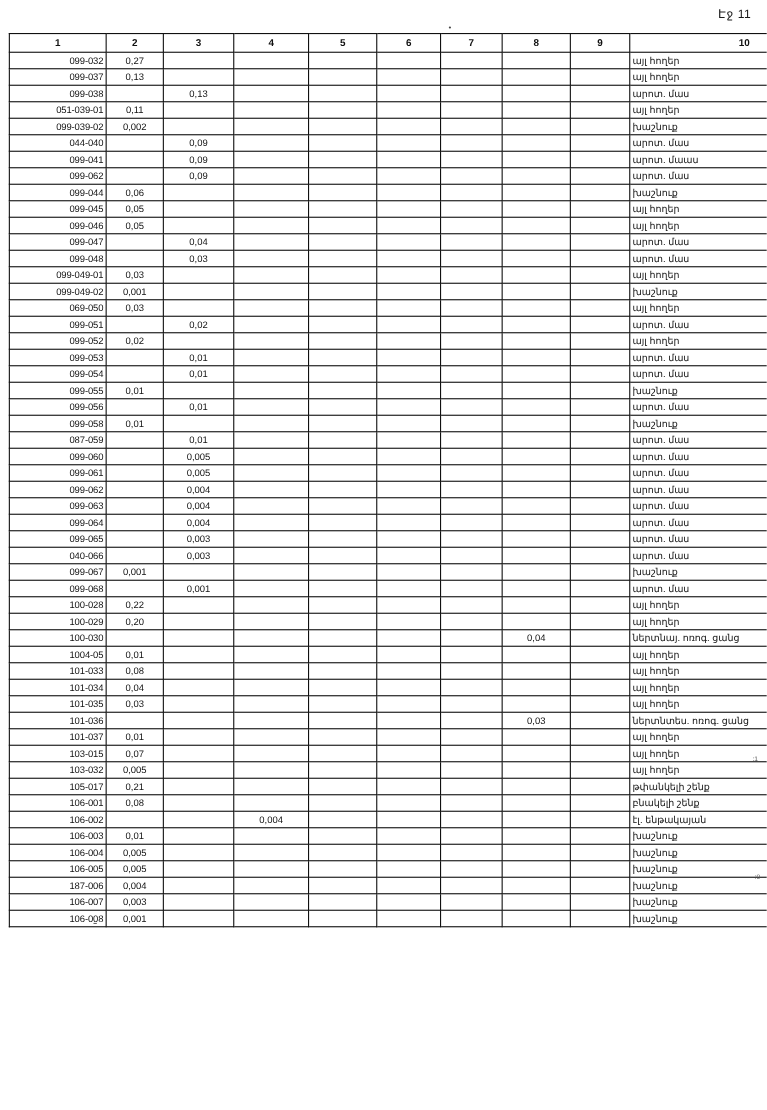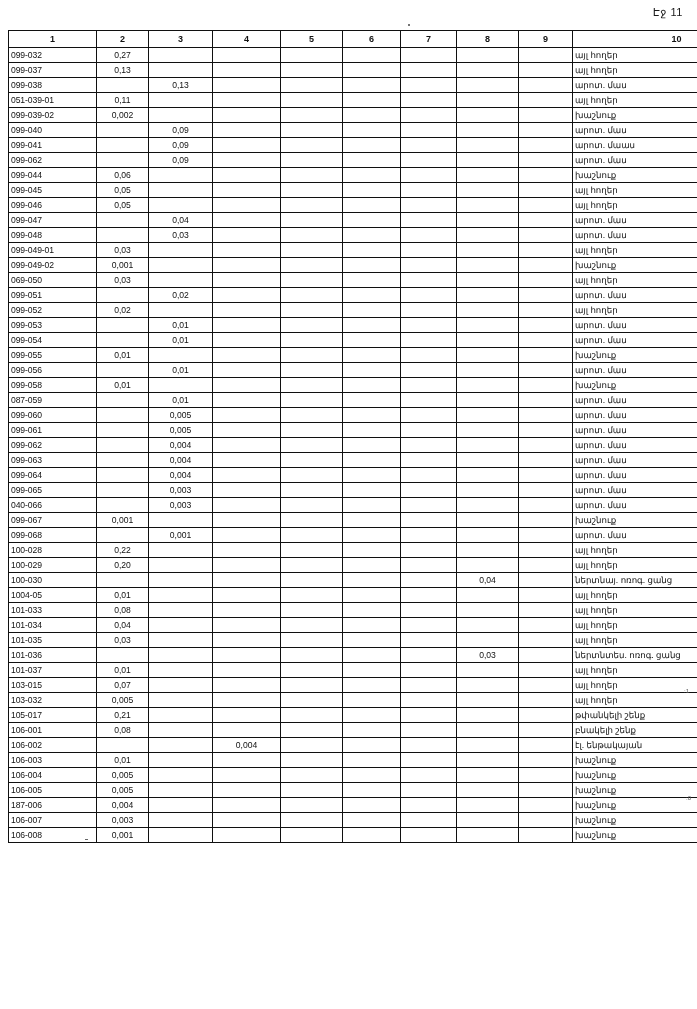--- a/index.html
+++ b/index.html
@@ -71,21 +71,21 @@
   col.c3 { width: 64px; }
   col.c4 { width: 68px; }
   col.c5 { width: 62px; }
   col.c6 { width: 58px; }
   col.c7 { width: 56px; }
   col.c8 { width: 62px; }
   col.c9 { width: 54px; }
   col.c10 { width: 208px; }
 
   td.code {
-    text-align: left;
+    text-align: right;
     font-size: 8.6px;
     padding-left: 3px;
     letter-spacing: -0.1px;
   }
   td.num {
     text-align: center;
     font-size: 8.6px;
   }
   td.desc {
     text-align: left;
@@ -199,21 +199,21 @@
             <td class="num"></td>
             <td class="num"></td>
             <td class="num"></td>
             <td class="num"></td>
             <td class="num"></td>
             <td class="num"></td>
             <td class="num"></td>
             <td class="desc">խաշնուք</td>
           </tr>
           <tr>
-            <td class="code">099-040</td>
+            <td class="code">044-040</td>
             <td class="num"></td>
             <td class="num">0,09</td>
             <td class="num"></td>
             <td class="num"></td>
             <td class="num"></td>
             <td class="num"></td>
             <td class="num"></td>
             <td class="num"></td>
             <td class="desc">արոտ. մաս</td>
           </tr>

